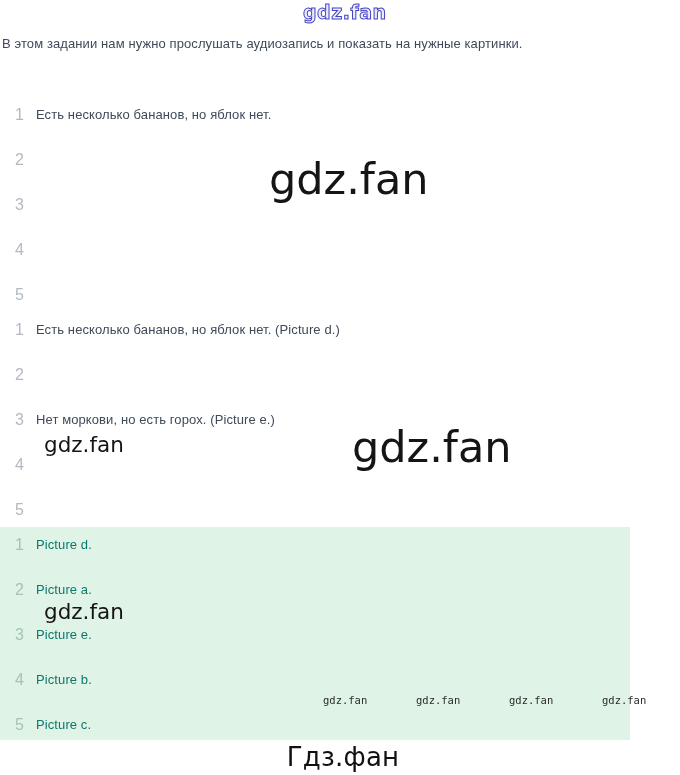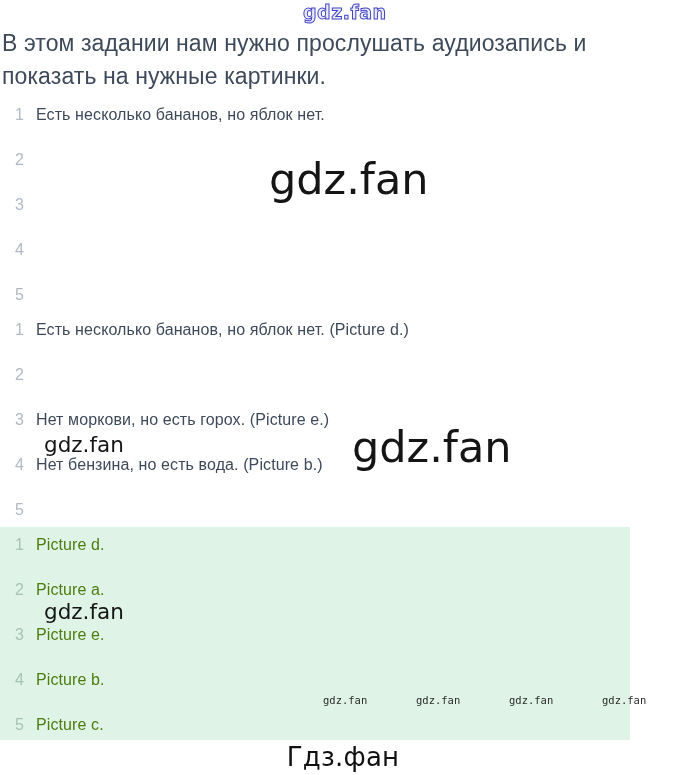--- a/index.html
+++ b/index.html
@@ -15,21 +15,21 @@
     font-family: "Liberation Sans", sans-serif;
     -webkit-font-smoothing: antialiased;
   }
 
   
   .intro {
     position: absolute;
     left: 2px;
     top: 27px;
     width: 658px;
-    font-size: 23px;
+    font-size: 13px;
     line-height: 33px;
     color: #3e4a5a;
     font-weight: 500;
     letter-spacing: 0.1px;
   }
 
   
   .list {
     position: absolute;
     left: 0;
@@ -46,28 +46,28 @@
   }
   .row .num {
     flex: 0 0 24px;
     text-align: right;
     font-size: 16px;
     color: #b3b9c2;
     font-weight: 500;
   }
   .row .txt {
     margin-left: 12px;
-    font-size: 16px;
+    font-size: 13px;
     color: #3e4a5a;
     font-weight: 500;
     letter-spacing: 0.1px;
     white-space: nowrap;
   }
   .list-summary .row .num { color: #a6c4b1; }
-  .list-summary .row .txt { color: #4d7c0f; }
+  .list-summary .row .txt { color: #0f766e; }
 
   
   .highlight-bg {
     position: absolute;
     left: 0;
     top: 527px;
     width: 630px;
     height: 213px;
     background: #dff4e6;
   }
@@ -160,21 +160,20 @@
       <span class="num">2</span>
     </div>
 
     <div class="row">
       <span class="num">3</span>
       <span class="txt">Нет моркови, но есть горох. (Picture e.)</span>
     </div>
 
     <div class="row">
       <span class="num">4</span>
-      <span class="txt">Нет бензина, но есть вода. (Picture b.)</span>
     </div>
 
     <div class="row">
       <span class="num">5</span>
     </div>
   </div>
 
 <div class="highlight-bg"></div>
 <div class="list list-summary">
 

